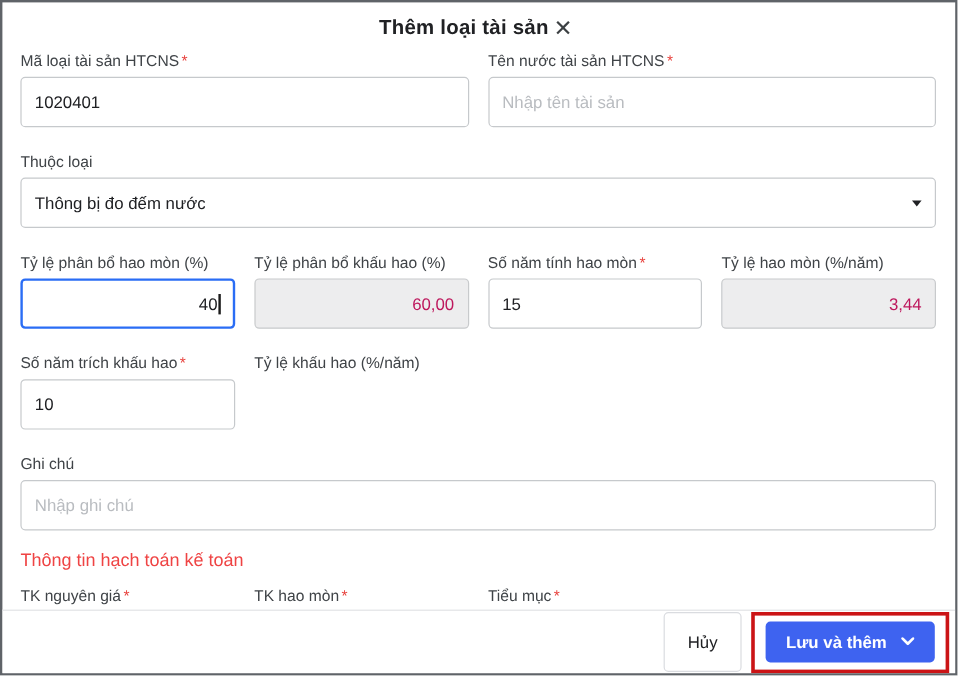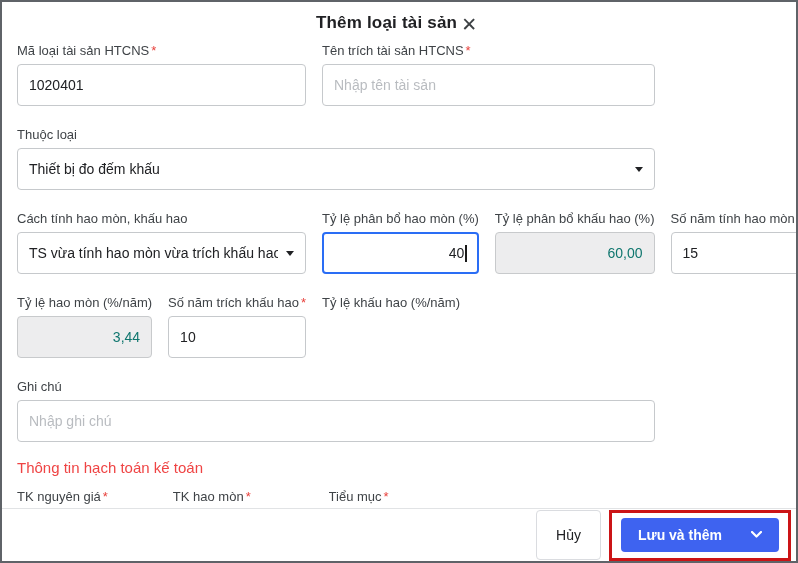--- a/index.html
+++ b/index.html
@@ -20,21 +20,21 @@
   }
   .dlg-title { font-size:17px; font-weight:bold; color:#202124; letter-spacing:.2px; }
   .close {
     font-size:19px; line-height:20px; color:#3c4043; cursor:pointer;
     padding:2px 4px; font-weight:400;
   }
 
   .form { padding:6px 16px 0 15px; }
   .grid {
     display:grid;
-    grid-template-columns:repeat(5,1fr);
+    grid-template-columns:repeat(4,1fr);
     column-gap:16px;
     row-gap:21px;
   }
   .span2 { grid-column:span 2; }
   .span4 { grid-column:span 4; }
 
   .field label {
     display:block;
     font-size:13px; color:#3f4347;
     margin-bottom:6px;
@@ -58,21 +58,21 @@
   .select { justify-content:space-between; cursor:pointer; }
   .select .val { overflow:hidden; white-space:nowrap; }
   .tri-down {
     width:0; height:0; flex:0 0 auto; margin-left:8px;
     border-left:4.5px solid transparent;
     border-right:4.5px solid transparent;
     border-top:5.5px solid #202124;
   }
 
   .control.num { justify-content:flex-end; }
-  .control.disabled { background:#ededee; border-color:#c8cacc; color:#0f766e; }
+  .control.disabled { background:#ededee; border-color:#c8cacc; color:#be185d; }
   .control.focused { border:2px solid #2a6df5; padding:0 10px; }
   .text-cursor {
     display:inline-block; width:1.5px; height:17px;
     background:#1a1a1a; margin-left:1px; vertical-align:middle;
   }
 
   .section-header {
     margin:17px 0 13px 0;
     font-size:15px; font-weight:normal; color:#ef4444;
   }
@@ -94,21 +94,21 @@
   }
   .highlight {
     border:3px solid #cb1416;
     padding:5px 9px 6px 9px;
     display:flex; align-items:center;
   }
   .btn-save {
     height:34px; padding:0 17px;
     background:#3e63f0; border:none; border-radius:4px;
     color:#fff; font-size:14px; font-weight:bold; cursor:pointer;
-    display:flex; align-items:center; gap:29px;
+    display:flex; align-items:center; gap:12px;
     font-family:inherit;
   }
   .btn-save svg { display:block; }
 </style>
 </head>
 <body>
 
 <div class="dialog">
 
   <div class="dlg-header">
@@ -117,39 +117,32 @@
   </div>
 
   <div class="form">
     <div class="grid">
 
       <div class="field span2">
         <label><span>Mã loại tài sản HTCNS</span><span class="req">*</span></label>
         <input value="1020401" style="">
       </div>
       <div class="field span2">
-        <label><span>Tên trích tài sản HTCNS</span><span class="req">*</span></label>
+        <label><span>Tên nước tài sản HTCNS</span><span class="req">*</span></label>
         <input placeholder="Nhập tên tài sản" style="">
       </div>
 
       <div class="field span4">
         <label><span>Thuộc loại</span></label>
         <div class="control select">
-          <span class="val">Thiết bị đo đếm khấu</span>
-          <span class="tri-down"></span>
-        </div>
-      </div>
-
-      <div class="field span2">
-        <label><span>Cách tính hao mòn, khấu hao</span></label>
-        <div class="control select">
-          <span class="val">TS vừa tính hao mòn vừa trích khấu hao</span>
-          <span class="tri-down"></span>
-        </div>
-      </div>
+          <span class="val">Thông bị đo đếm nước</span>
+          <span class="tri-down"></span>
+        </div>
+      </div>
+
       <div class="field">
         <label><span>Tỷ lệ phân bổ hao mòn (%)</span></label>
         <div class="control focused num">
           <span>40</span>
             <span class="text-cursor"></span>
         </div>
       </div>
       <div class="field">
         <label><span>Tỷ lệ phân bổ khấu hao (%)</span></label>
         <div class="control disabled num">

